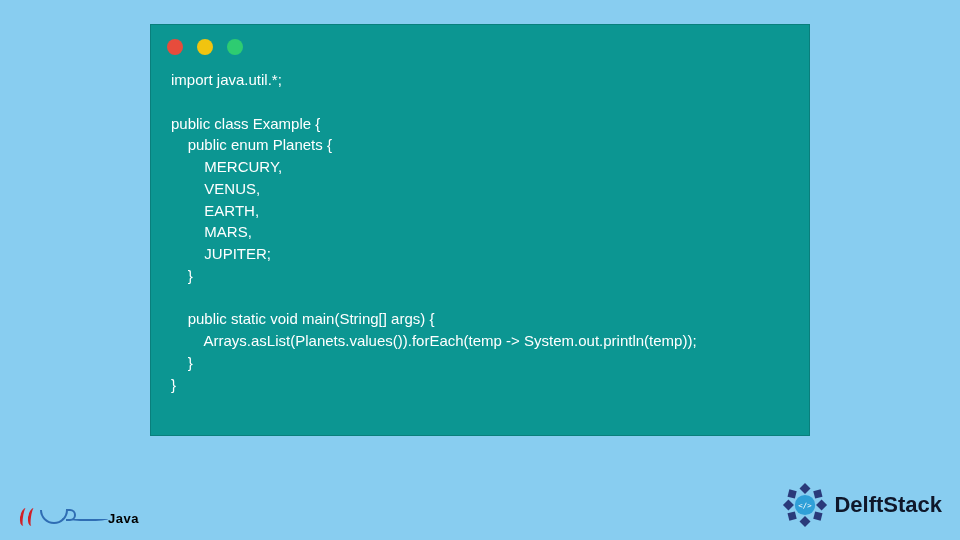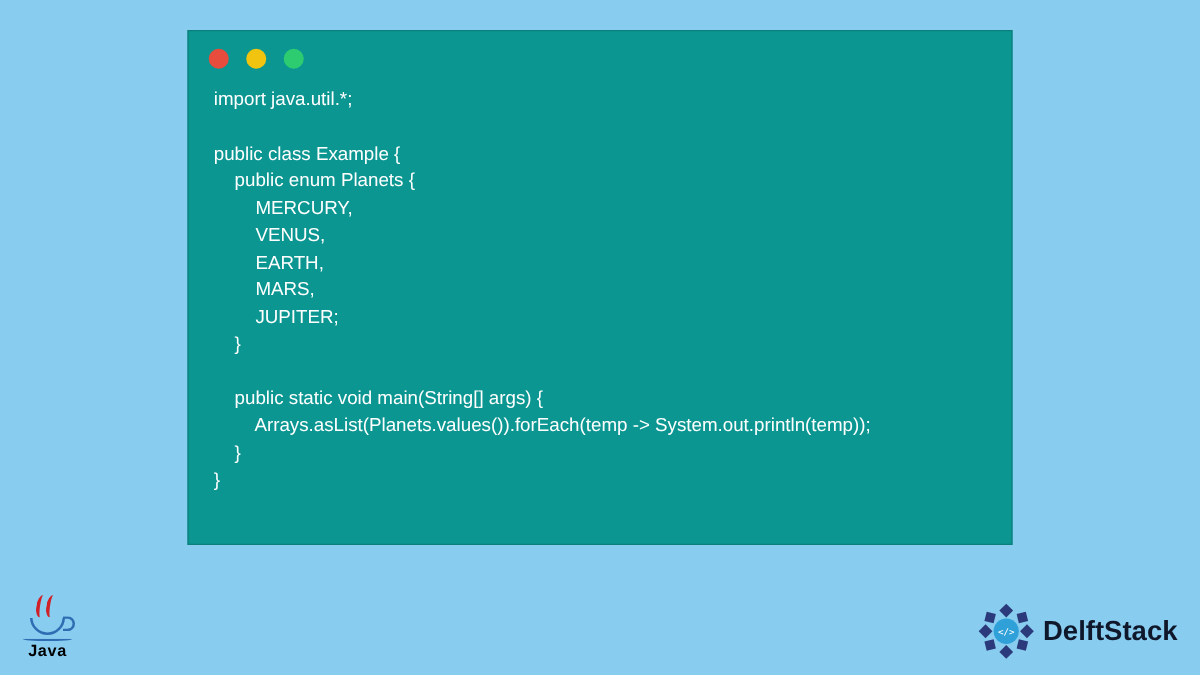--- a/index.html
+++ b/index.html
@@ -44,21 +44,20 @@
     bottom: 6px;
     left: 0;
     width: 100%;
     display: flex;
     justify-content: space-between;
     align-items: flex-end;
     padding: 0 18px 6px 18px;
   }
   .java-logo {
     display: flex;
-    flex-direction: column;
     align-items: center;
   }
   .java-text {
     font-size: 13px;
     font-weight: bold;
     color: #000;
     letter-spacing: 0.5px;
   }
   .steam {
     position: relative;

